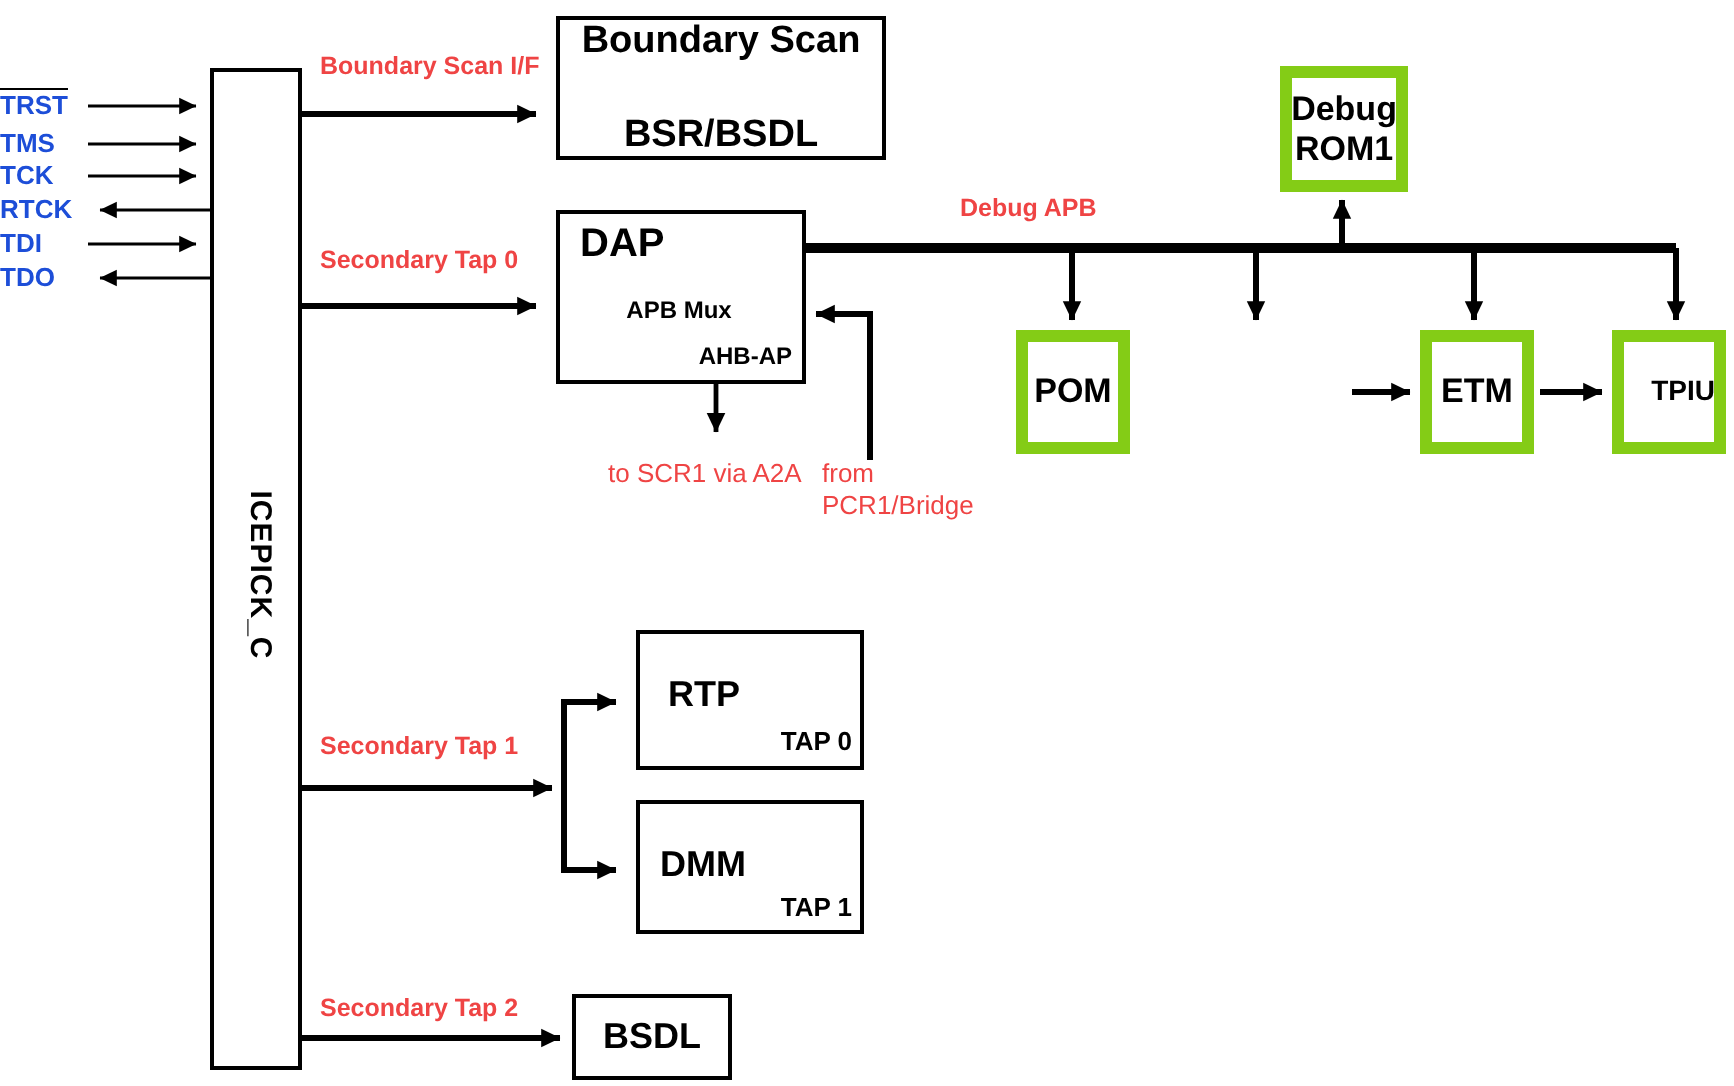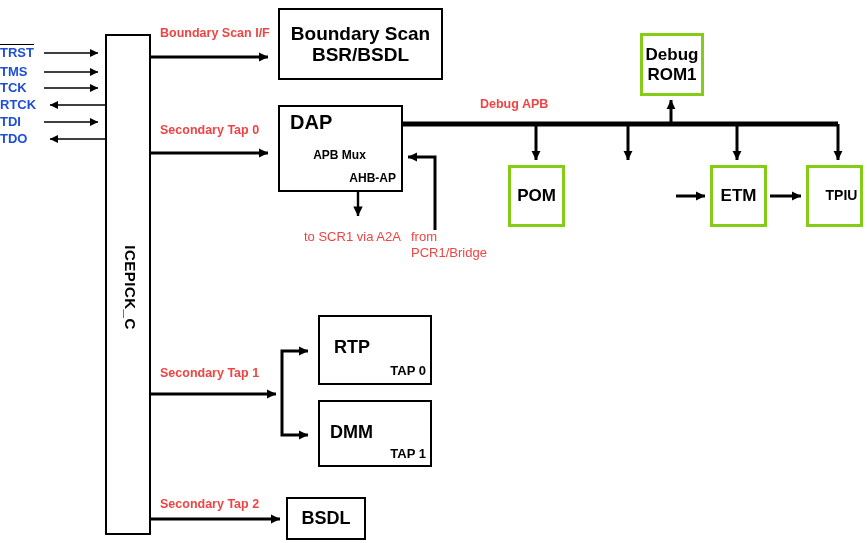--- a/index.html
+++ b/index.html
@@ -28,21 +28,21 @@
     box-sizing: border-box;
     background: #ffffff;
     display: flex;
     flex-direction: column;
     align-items: center;
     justify-content: center;
     text-align: center;
     color: #000000;
   }
   .box.bold-border { border: 2px solid #000000; }
-  .box.thin-border { border: 3px solid #84cc16; }
+  .box.thin-border { border: 6px solid #84cc16; }
   .box-line {
     font-weight: bold;
     line-height: 1.12;
     white-space: nowrap;
   }
   .lbl {
     position: absolute;
     color: #ef4444;
     white-space: nowrap;
   }
@@ -155,21 +155,21 @@
   <div class="sig" style="left:0px; top:64px; width:42px;">TMS</div>
   <div class="sig" style="left:0px; top:80px; width:42px;">TCK</div>
   <div class="sig" style="left:0px; top:97px; width:48px;">RTCK</div>
   <div class="sig" style="left:0px; top:114px; width:26px;">TDI</div>
   <div class="sig" style="left:0px; top:131px; width:42px;">TDO</div>
 
   <div class="box bold-border" style="left:105px; top:34px; width:46px; height:501px;">
     <div class="vert-label" style="left:-35px; top:243px; width:116px; text-align:center; font-size:15px;">ICEPICK_C</div>
   </div>
 
-  <div class="box bold-border" style="left:278px; top:8px; width:165px; height:72px;">
+  <div class="box bold-border" style="left:278px; top:8px; width:165px; height:72px;justify-content:space-between;">
     <div class="box-line" style="font-size:19px;">Boundary Scan</div>
     <div class="box-line" style="font-size:19px;">BSR/BSDL</div>
   </div>
 
   <div class="box bold-border" style="left:278px; top:105px; width:125px; height:87px;">
   </div>
   <div class="corner-tag" style="left:290px; top:111px; font-size:20px;">DAP</div>
   <div class="inner-tag" style="left:283px; top:148px; width:113px; font-size:12px;text-align:center;">APB Mux</div>
   <div class="inner-tag" style="left:283px; top:171px; width:113px; font-size:12px;">AHB-AP</div>
 

